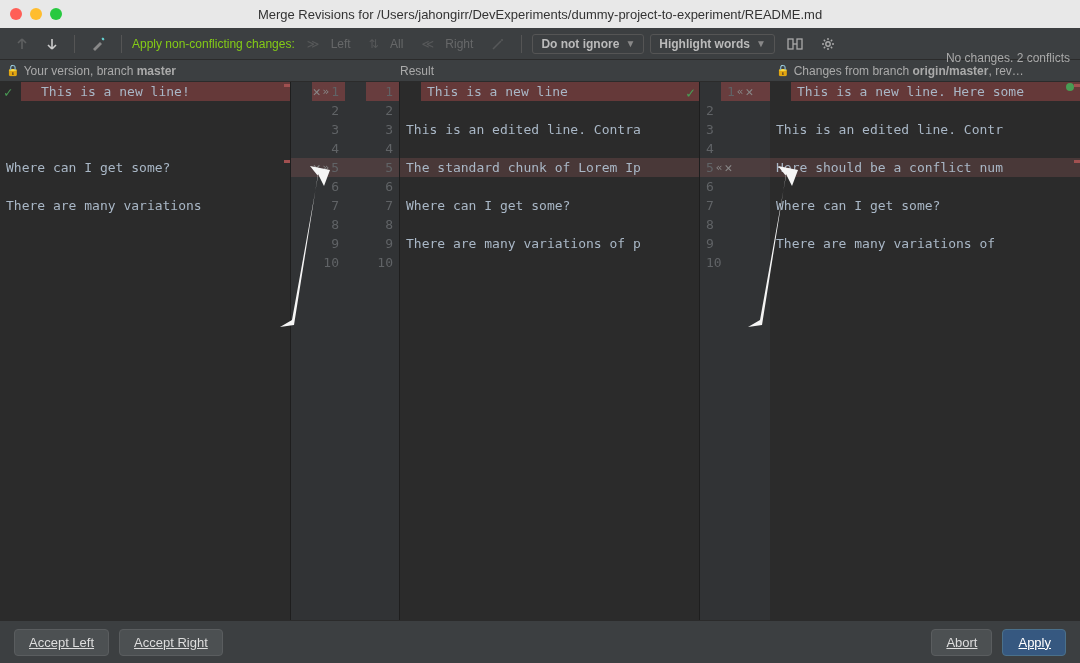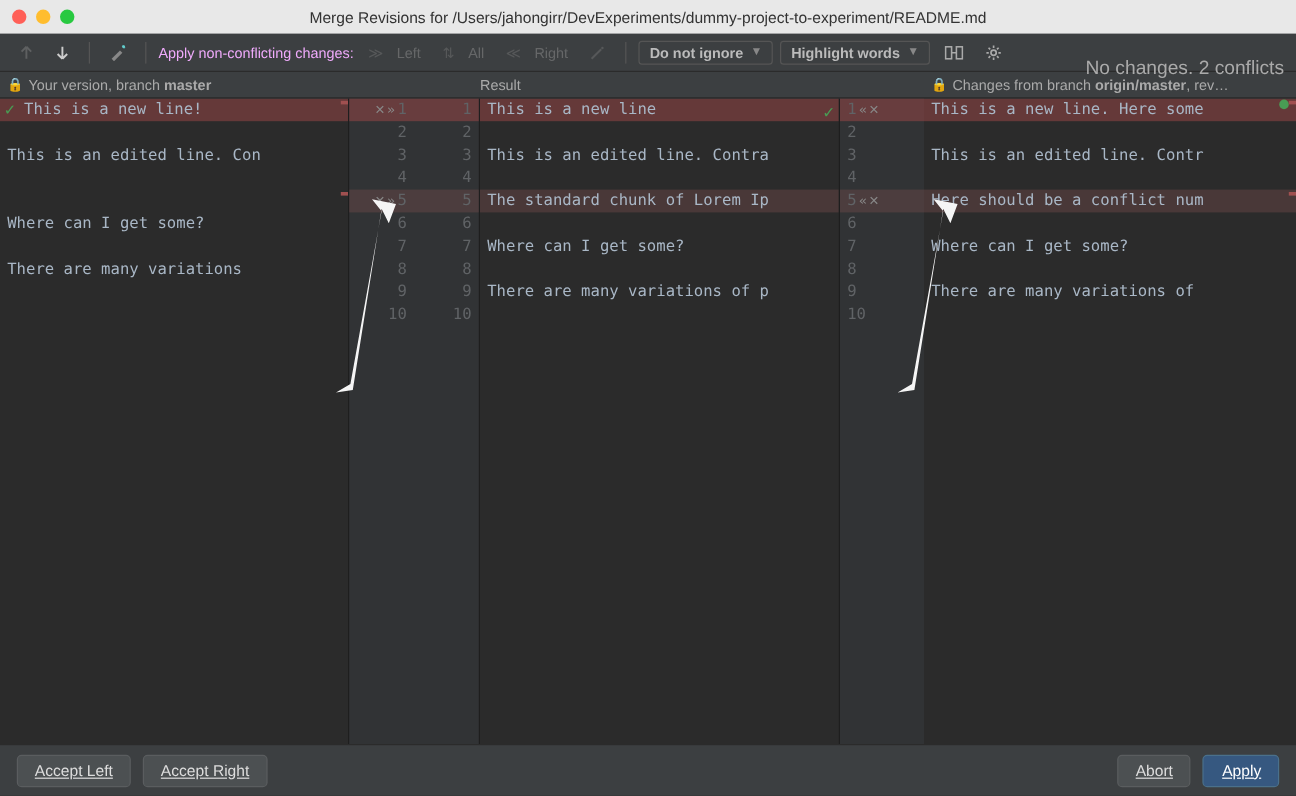--- a/index.html
+++ b/index.html
@@ -41,35 +41,35 @@
     display: inline-flex;
     align-items: center;
     gap: 4px;
     padding: 2px 6px;
     color: #999;
     cursor: pointer;
     border-radius: 3px;
   }
   .tb-btn.dim { opacity: 0.45; }
   .tb-sep { width: 1px; height: 18px; background: #555; margin: 0 4px; }
-  .tb-label { color: #f0abfc; }
+  .tb-label { color: #84cc16; }
   .dropdown {
     border: 1px solid #555;
     border-radius: 3px;
     padding: 2px 8px;
     display: inline-flex;
     align-items: center;
     gap: 6px;
     color: #bbb;
     cursor: pointer;
     font-weight: bold;
   }
   .caret-down { font-size: 10px; color: #888; }
   .spacer { flex: 1; }
-  .status-text { color: #aaa; font-size: 16px; margin-top: 28px; }
+  .status-text { color: #aaa; font-size: 12px; margin-top: 28px; }
   .svg-hdr { vertical-align: middle; }
 
   .pane-headers {
     display: flex;
     height: 22px;
     background: #3c3f41;
     border-bottom: 1px solid #2b2b2b;
     font-size: 12px;
     color: #aaa;
   }
@@ -94,21 +94,21 @@
   .col-left-gutter { width: 55px; background: #313335; border-left:1px solid #1e1e1e; }
   .col-result-gutter { width: 55px; background: #313335; border-right:1px solid #1e1e1e; text-align:right; }
   .col-result { width: 300px; overflow:hidden; position:relative; border-right: 1px solid #1e1e1e;}
   .col-right-gutter { width: 70px; background:#313335; }
   .col-right { flex:1; overflow:hidden; position:relative;}
 
   .line { height:19px; padding-left:6px; white-space: nowrap; color:#a9b7c6;}
   .gline { height:19px; text-align:right; padding-right:6px; color:#606366; display:flex; justify-content:flex-end; align-items:center; gap:2px;}
   .gline-r { height:19px; text-align:left; padding-left:6px; color:#606366; display:flex; align-items:center; gap:2px;}
   .conflict-bg { background: rgba(128, 80, 80, 0.35); }
-  .conflict-bg-strong { background: rgba(150, 70, 70, 0.55); }
+  .conflict-bg-strong { background: rgba(150, 70, 70, 0.55); margin-left: 21px; }
   .accept-icon { color:#499c54; font-weight:bold; font-size:14px;}
   .reject-icon { color:#888; font-size:13px;}
   .chev { color:#888; font-size:11px;}
   .green-marker { position:absolute; right:4px; top:2px; color:#499c54; font-size:15px; }
 
   .col-left .edge-marker { position:absolute; right:0; width:6px; height:3px; }
   .col-right .edge-marker { position:absolute; right:0; width:6px; height:3px; }
   .edge-red { background:#a05050; }
 
   .arrow-overlay {
@@ -232,21 +232,20 @@
     <span><span>Changes from branch </span><b>origin/master</b><span>, rev…</span></span>
   </div>
 </div>
 
 <div class="editor-area">
 
   <div class="col-left">
     <span class="accept-icon" style="position:absolute;left:4px;top:1px;">✓</span>
     <div class="line conflict-bg-strong" style="padding-left:20px;">This is a new line!</div>
     <div class="line"></div>
-    <div class="line">This is an edited line. Con</div>
     <div class="line"></div>
     <div class="line"></div>
     <div class="line">Where can I get some?</div>
     <div class="line"></div>
     <div class="line">There are many variations </div>
     <div class="edge-marker edge-red" style="top:2px;"></div>
     <div class="edge-marker edge-red" style="top:78px;"></div>
   </div>
 
   <div class="col-left-gutter">

